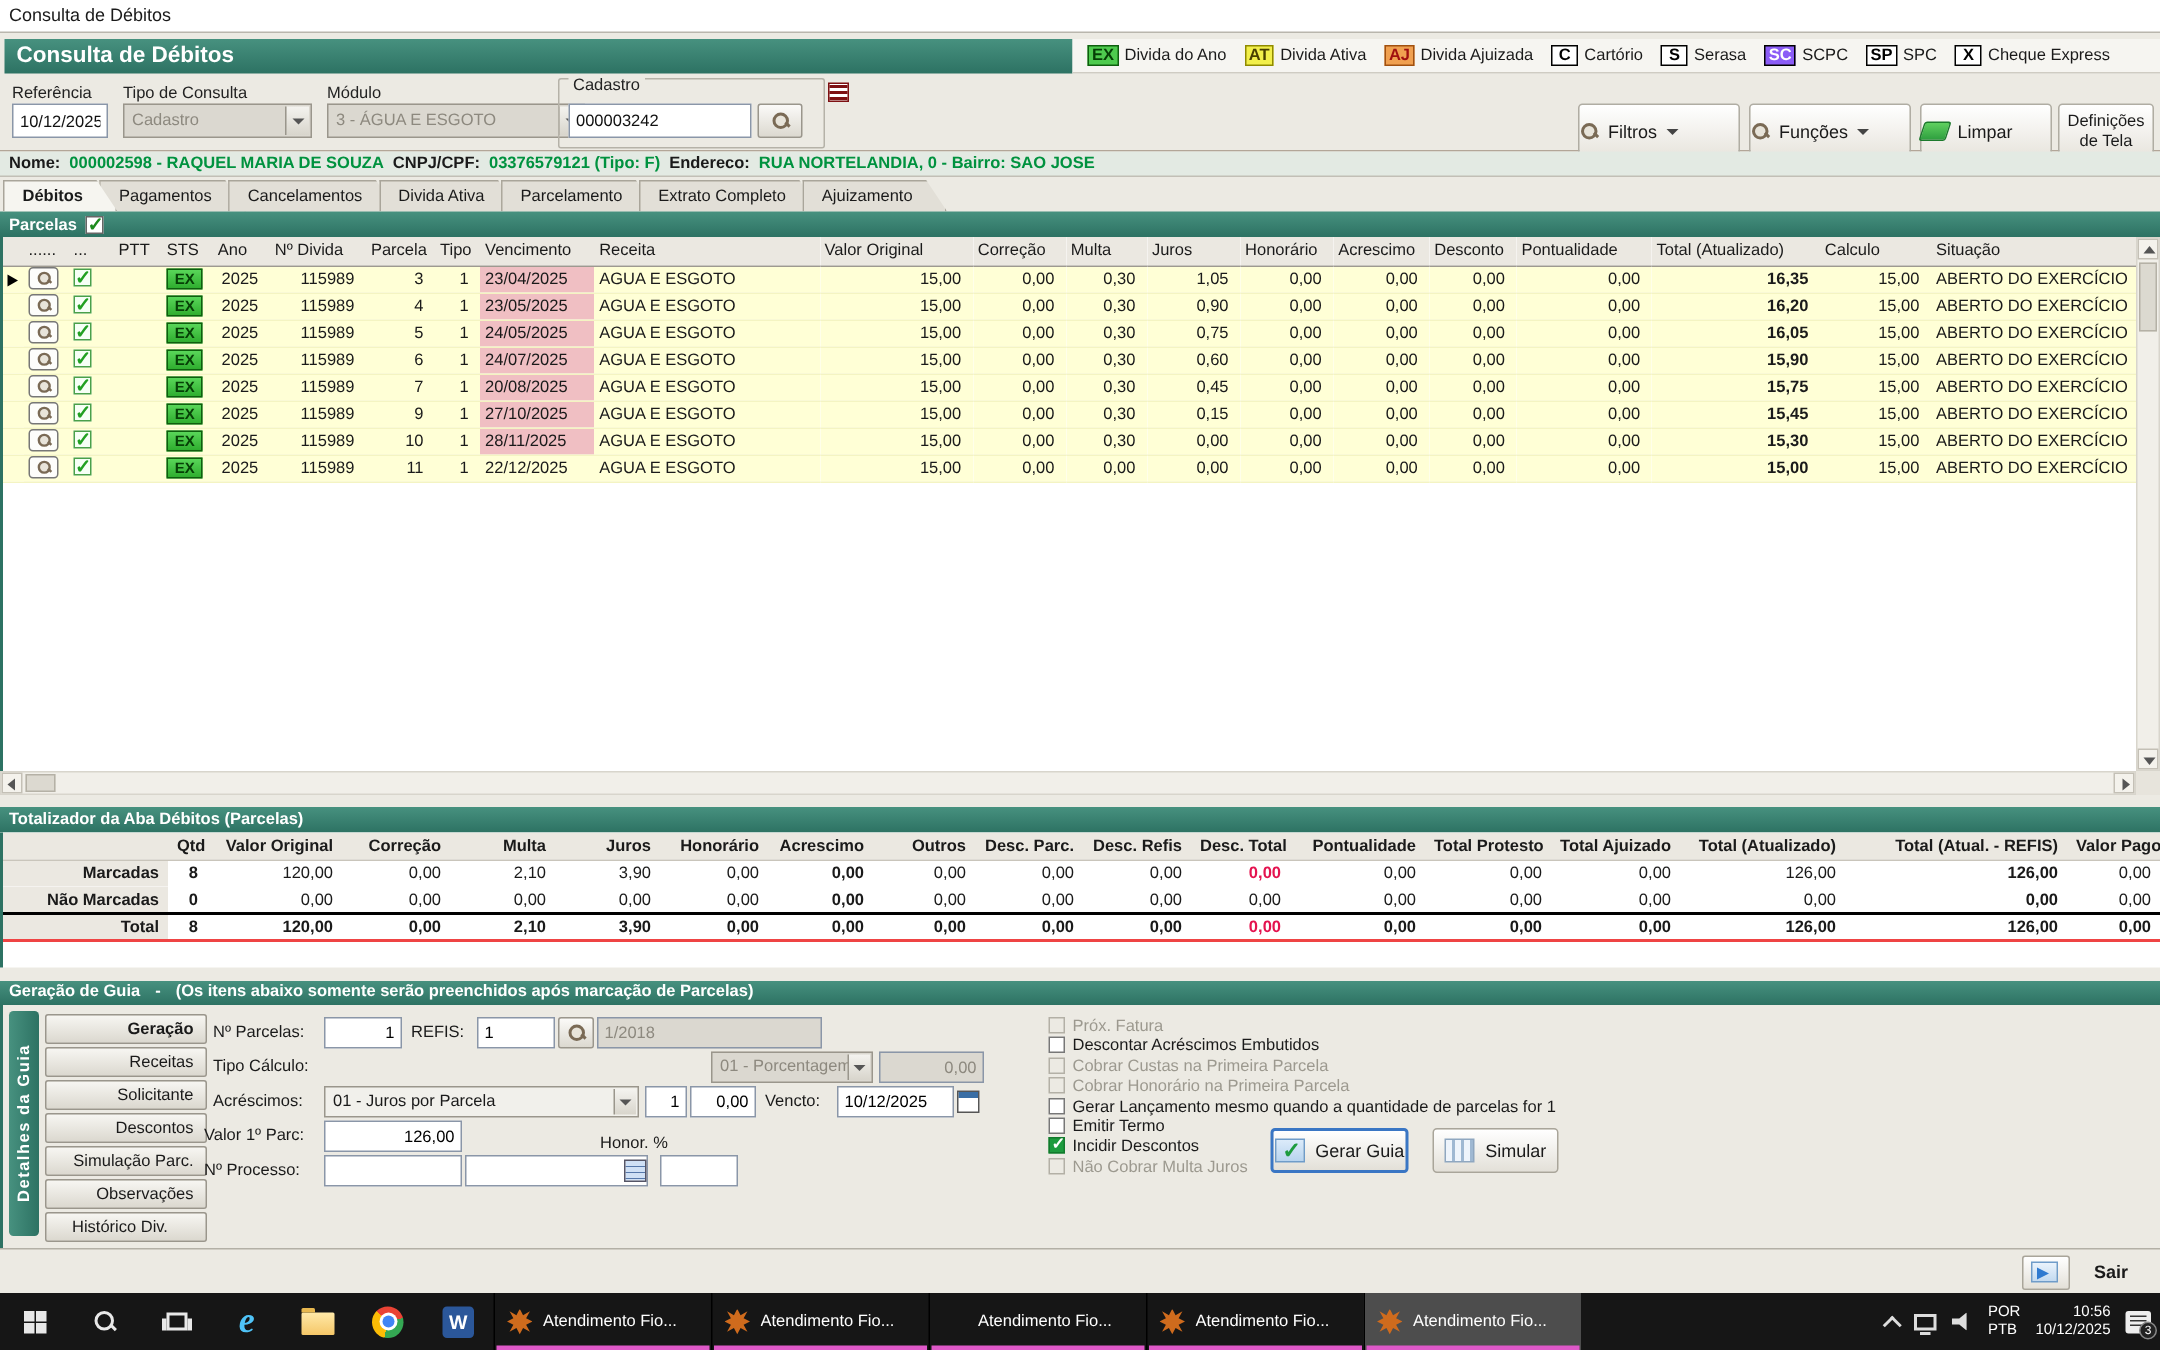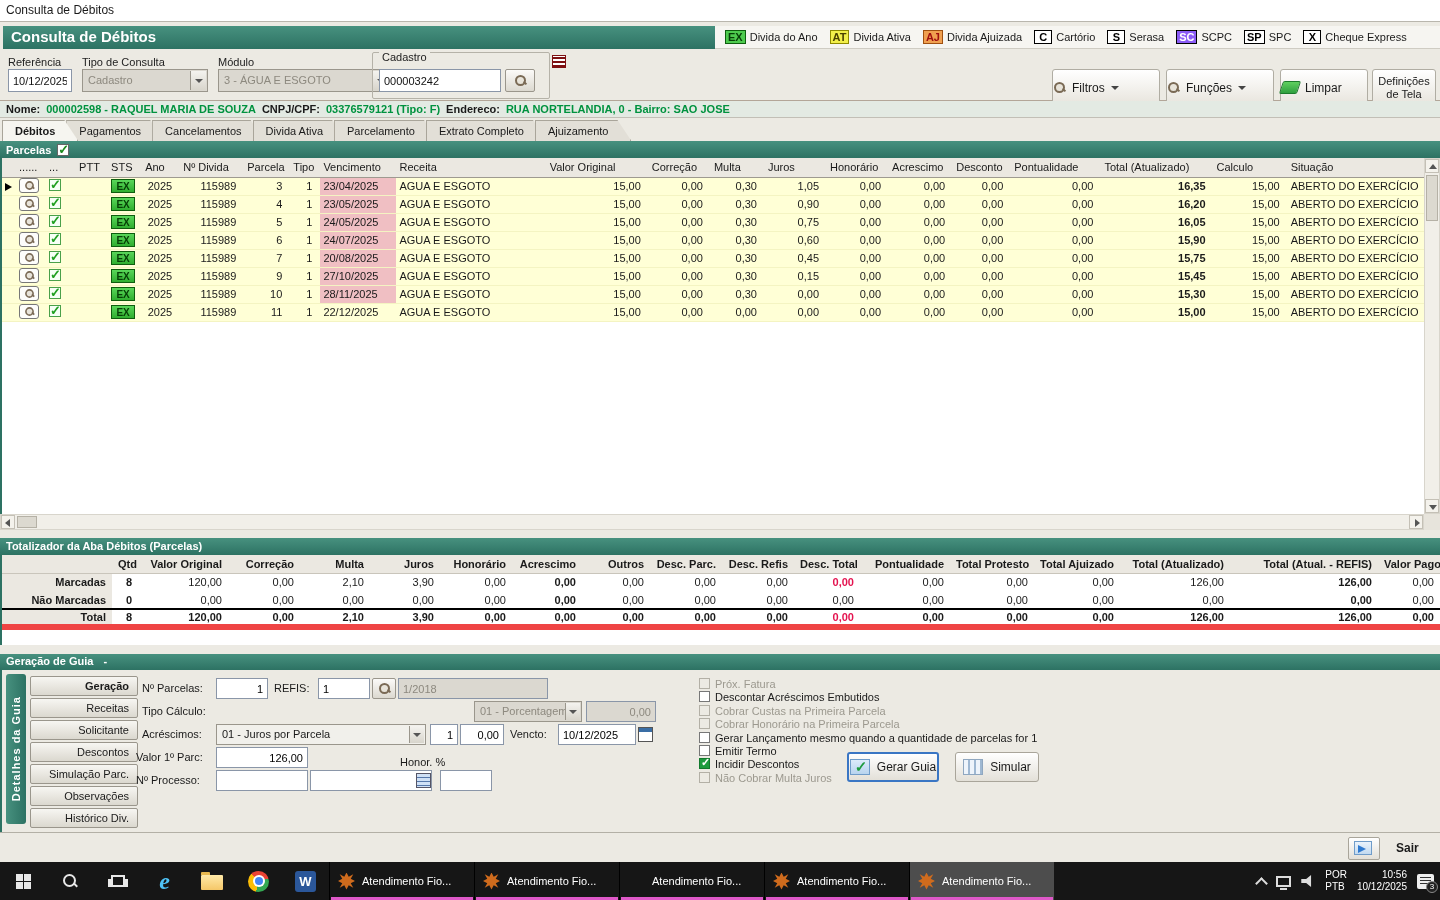--- a/index.html
+++ b/index.html
@@ -113,21 +113,21 @@
   .sb-thumb { position:absolute; background:#dcd9d0; border:1px solid #b5b1a6; }
 
   
   #total-bar { top:538px; left:0; width:1440px; height:17px; line-height:16px; padding-left:6px; font-size:11px; }
   #totals { top:555px; left:0; width:1440px; height:90px; background:#fff; border-left:2px solid #2d7263; }
   table.totals { border-collapse:collapse; table-layout:fixed; width:1438px; }
   table.totals th { height:18px; background:#ebe8e1; font-weight:bold; text-align:right; padding:0 6px;
     white-space:nowrap; overflow:hidden; border-bottom:1px solid #c9c5bb; }
   table.totals td { height:18px; text-align:right; padding:0 6px; white-space:nowrap; overflow:hidden; }
   table.totals td.rowlabel { background:#ebe8e1; font-weight:bold; }
-  table.totals tr.total-row td { border-top:2px solid #000; border-bottom:6px solid #ef4444; font-weight:bold; }
+  table.totals tr.total-row td { border-top:2px solid #000; border-bottom:2px solid #ef4444; font-weight:bold; }
   table.totals td.red { color:#e4134f; font-weight:bold; }
   table.totals td.b { font-weight:bold; }
 
   
   #guia-bar { top:654px; left:0; width:1440px; height:16px; line-height:15px; padding-left:6px;
     display:flex; gap:10px; }
   #guia { top:670px; left:0; width:1440px; height:162px; background:#eceae3; border-left:2px solid #2d7263; }
   #side-tab { position:absolute; left:4px; top:4px; width:20px; height:150px; background:linear-gradient(90deg,#47917f,#2d7263);
     color:#fff; font-weight:bold; border-radius:3px; display:flex; align-items:center; justify-content:center; }
   #side-tab span { writing-mode:vertical-rl; transform:rotate(180deg); letter-spacing:1px; }
@@ -732,20 +732,21 @@
           <td class="b">126,00</td>
           <td>0,00</td>
         </tr>
       </tbody>
   </table>
 </div>
 
 <div id="guia-bar" class="abs tealbar">
   <span>Geração de Guia</span>
   <span>-</span>
+  <span>(Os itens abaixo somente serão preenchidos após marcação de Parcelas)</span>
 </div>
 
 <div id="guia" class="abs">
   <div id="side-tab">
       <span>Detalhes da Guia</span>
     </div>
 
   <div id="side-buttons">
 
       <div class="side-btn active" style="top: 6px;">
@@ -765,21 +766,21 @@
       </div>
 
       <div class="side-btn" style="top: 94px;">
         <span>Simulação Parc.</span>
       </div>
 
       <div class="side-btn" style="top: 116px;">
         <span>Observações</span>
       </div>
 
-      <div class="side-btn" style="top: 138px;">
+      <div class="side-btn" style="top: 138px; text-align: center;">
         <span>Histórico Div.</span>
       </div>
     </div>
 
   <span class="g-label" style="left:140px;top:12px;width:70px">Nº Parcelas:</span>
   <input class="g-inp" style="left: 214px; top: 8px; width: 52px;" value="1">
   <span class="g-label" style="left:272px;top:12px;width:40px">REFIS:</span>
   <input class="g-inp" style="left: 316px; top: 8px; width: 52px; text-align: left;" value="1">
   <span class="mini-btn" style="position:absolute;left:370px;top:8px;width:24px;height:21px;text-align:center;padding-top:3px"><span class="mag"></span></span>
   <input class="g-inp disabled" style="left: 396px; top: 8px; width: 150px;" readonly="" value="1/2018">

